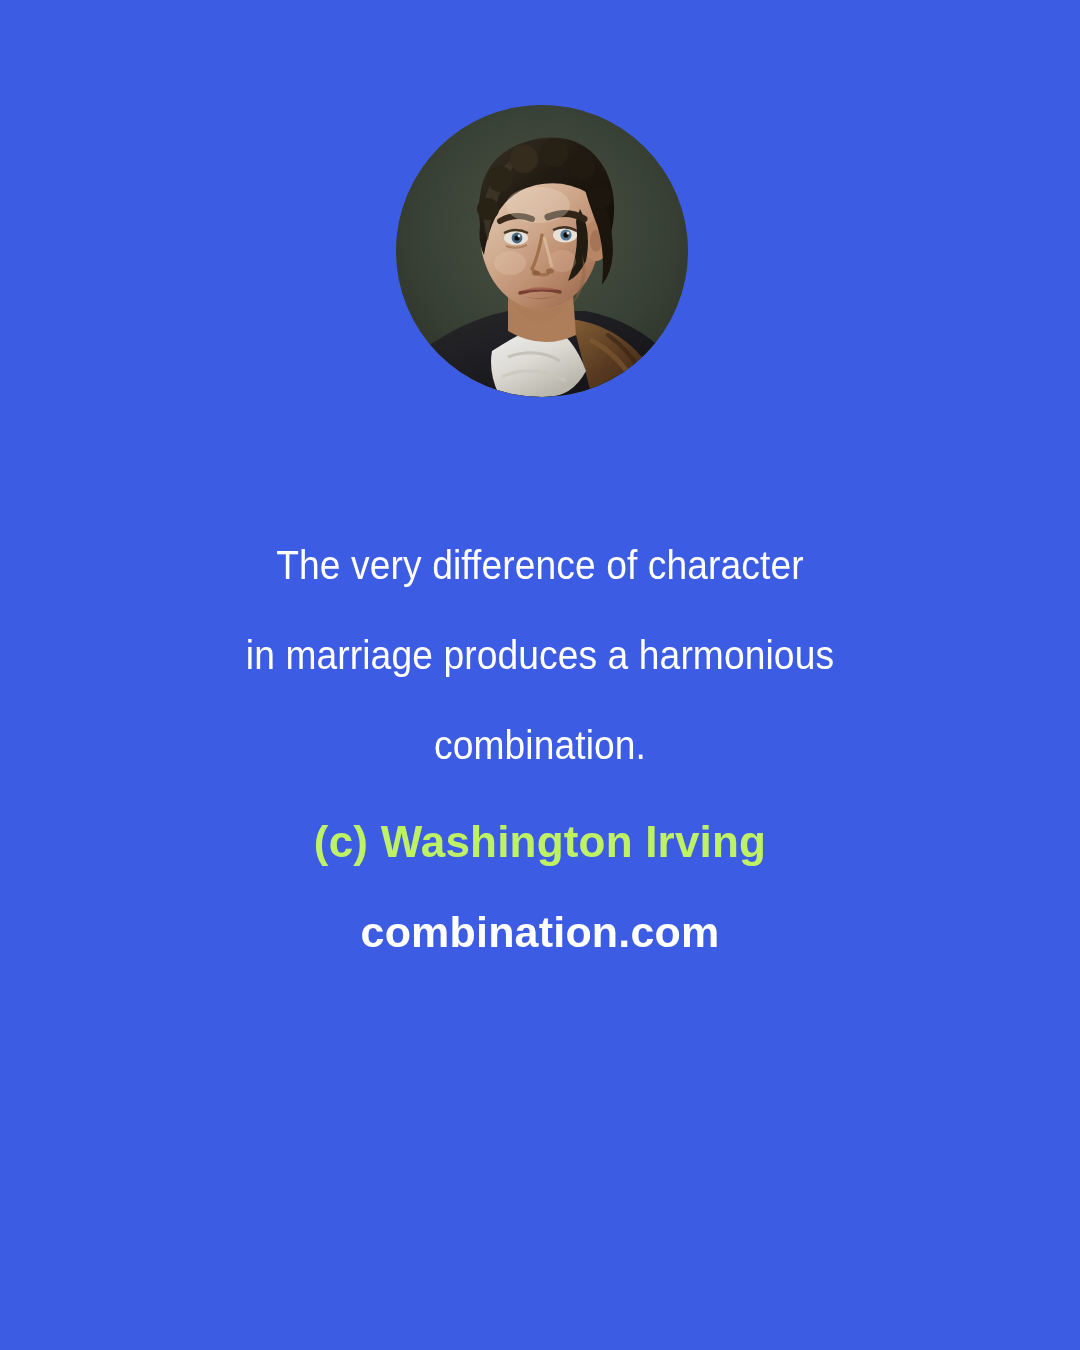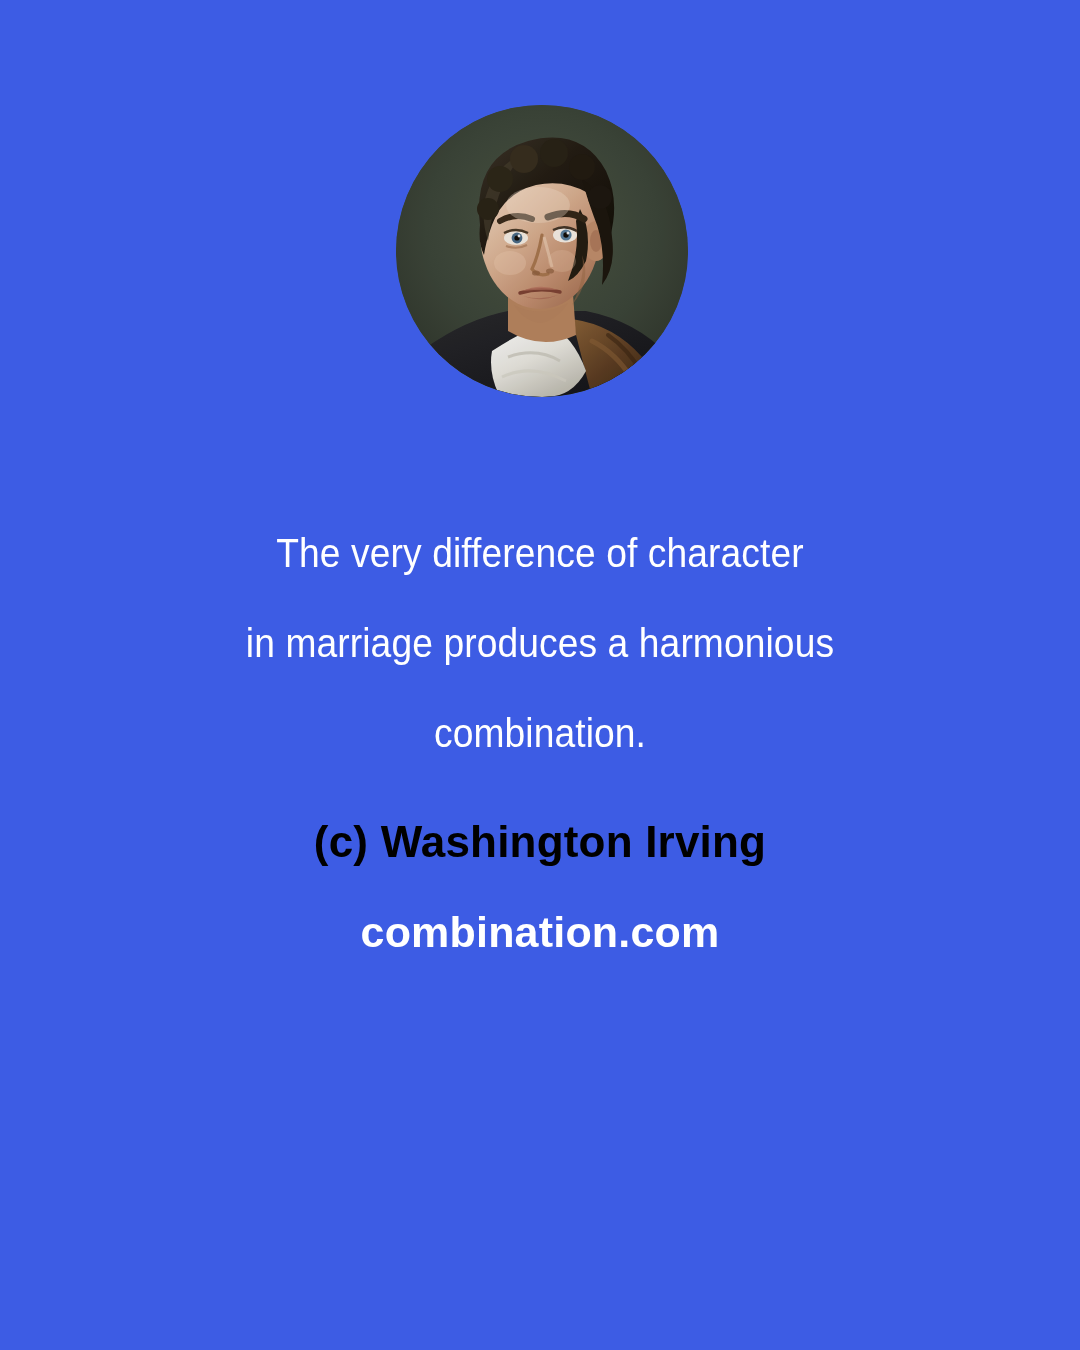--- a/index.html
+++ b/index.html
@@ -41,21 +41,21 @@
     overflow:hidden;
     position:relative;
     background:#3c4439;
   }
 
   .portrait svg { display:block; width:292px; height:292px; }
 
   
   .quote-block {
     position:absolute;
-    top:508px;
+    top:520px;
     left:0;
     width:1080px;
     text-align:center;
   }
 
   .quote-line {
     display:block;
     color:#ffffff;
     font-family:"Liberation Sans Narrow","Liberation Sans", sans-serif;
     font-size:40px;
@@ -67,21 +67,21 @@
     white-space:nowrap;
   }
 
   
   .author {
     position:absolute;
     top:812px;
     left:0;
     width:1080px;
     text-align:center;
-    color:#000000;
+    color:#bef264;
     font-size:44px;
     font-weight:700;
     line-height:60px;
     letter-spacing:0.2px;
     white-space:nowrap;
   }
 
   
   .site {
     position:absolute;

